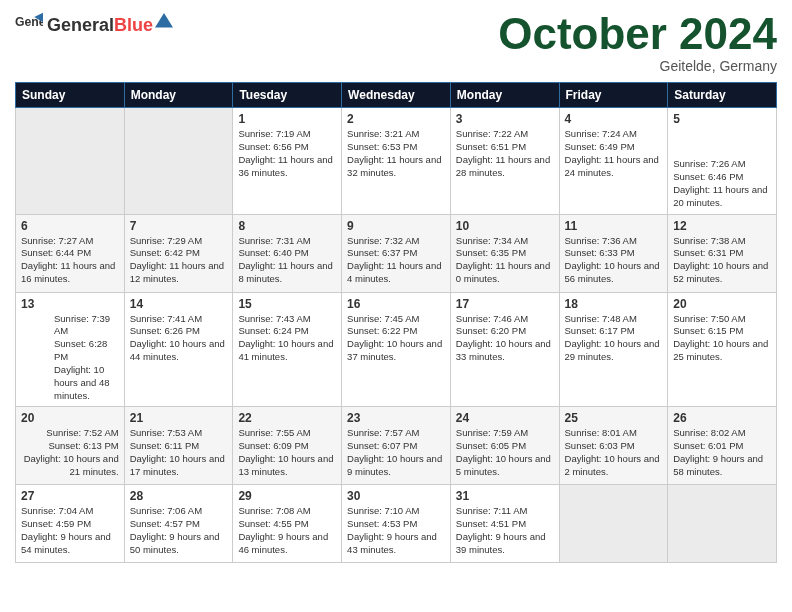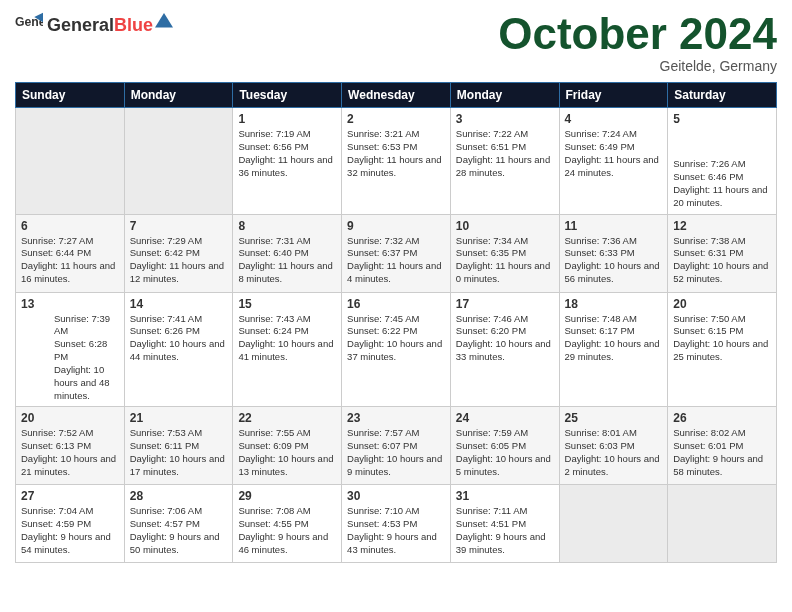--- a/index.html
+++ b/index.html
@@ -258,21 +258,21 @@
           <td>
             <span class="day-num">20</span>
             <div class="cell-text" style="white-space: pre-line;">Sunrise: 7:50 AM
 Sunset: 6:15 PM
 Daylight: 10 hours and 25 minutes.</div>
           </td>
         </tr>
         <tr>
           <td>
             <span class="day-num">20</span>
-            <div class="cell-text" style="white-space: pre-line;">Sunrise: 7:52 AM
+            <div class="cell-text" style="white-space: pre-line; text-align: right;">Sunrise: 7:52 AM
 Sunset: 6:13 PM
 Daylight: 10 hours and 21 minutes.</div>
           </td>
           <td>
             <span class="day-num">21</span>
             <div class="cell-text" style="white-space: pre-line;">Sunrise: 7:53 AM
 Sunset: 6:11 PM
 Daylight: 10 hours and 17 minutes.</div>
           </td>
           <td>

